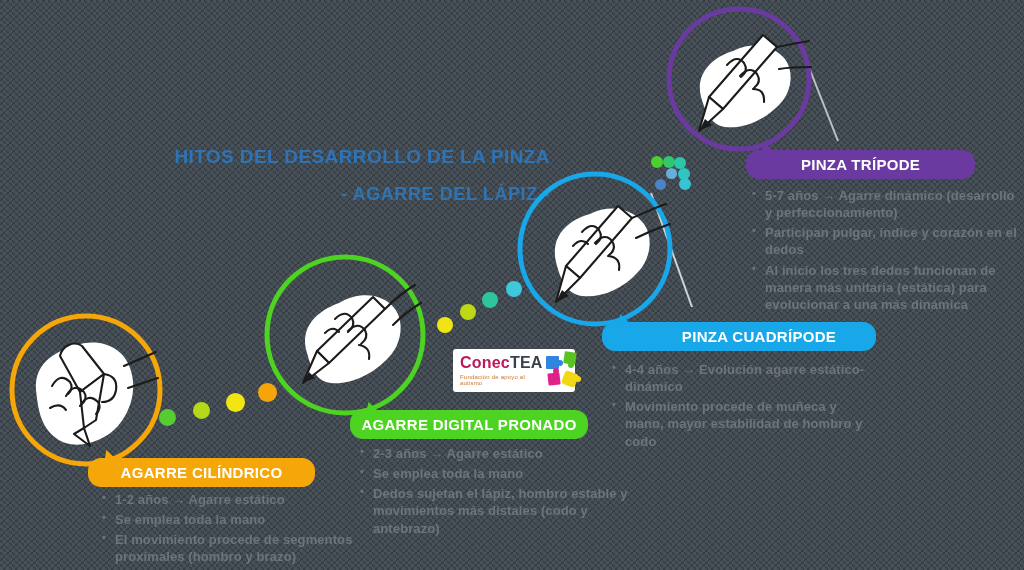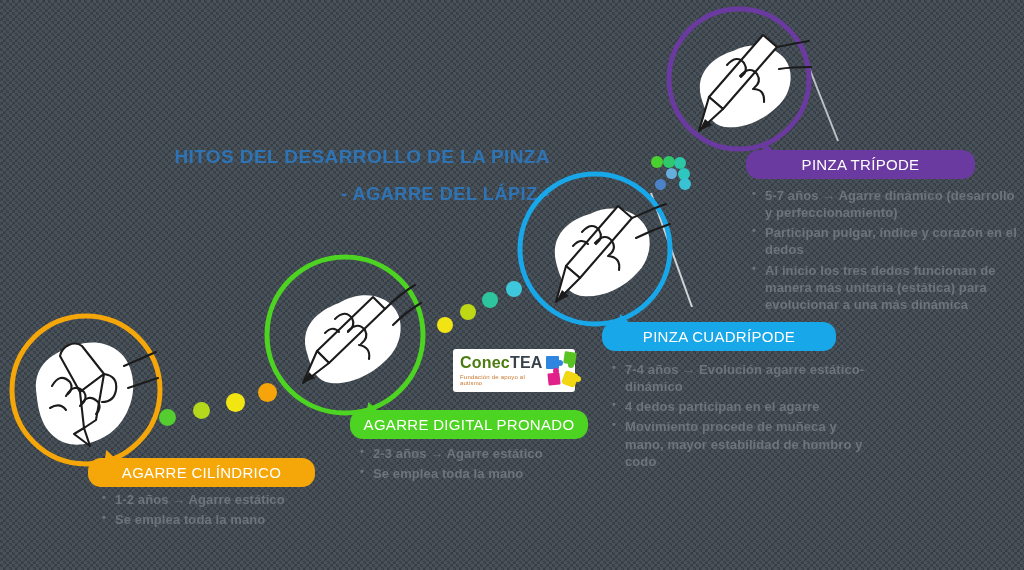--- a/index.html
+++ b/index.html
@@ -8,37 +8,37 @@
     font-family:"Liberation Sans",sans-serif;
     background:
       repeating-conic-gradient(#49525a 0% 25%, transparent 0% 50%) 0 0/6px 6px,
       repeating-conic-gradient(#40484f 0% 25%, transparent 0% 50%) 1px 2px/4px 4px,
       #353c42;
   }
   .title{position:absolute;left:150px;top:146px;width:400px;text-align:right;font-weight:bold;}
   .title .l1{font-size:19px;letter-spacing:.4px;}
   .title .l2{font-size:18px;margin-top:16px;letter-spacing:.6px;}
 
-  .pill{position:absolute;height:29px;border-radius:13px;color:#fff;font-weight:normal;
+  .pill{position:absolute;height:29px;border-radius:13px;color:#fff;font-weight:bold;
         font-size:15px;display:flex;align-items:center;justify-content:center;letter-spacing:.3px;}
   .tail{position:absolute;width:16px;height:13px;top:-8px;left:16px;
         clip-path:polygon(15% 0, 100% 100%, 0 100%);}
 
   .list{position:absolute;font-weight:bold;font-size:13px;line-height:1.32;letter-spacing:.1px;}
   .list ul{margin:0;padding:0;list-style:none;}
   .list li{position:relative;padding-left:15px;margin-bottom:3px;}
   .list li::before{content:"\2022";position:absolute;left:2px;top:-1px;font-size:11px;}
 
   .dot{position:absolute;border-radius:50%;}
 
   .logo{position:absolute;left:453px;top:349px;width:122px;height:43px;background:#fff;
         border-radius:3px;display:flex;align-items:center;padding:3px 4px 3px 7px;box-sizing:border-box;}
   .logo-txt{display:flex;flex-direction:column;line-height:1;}
   .brand{font-size:16px;letter-spacing:.2px;}
-  .brand .conec{color:#4d7c0f;font-weight:bold;}
+  .brand .conec{color:#be185d;font-weight:bold;}
   .brand .tea{color:#37424A;font-weight:bold;}
   .tagline{font-size:6px;color:#C9762B;margin-top:3px;letter-spacing:.2px;}
   .puzzle{position:relative;width:36px;height:37px;margin-left:1px;flex:0 0 auto;}
   .pz{position:absolute;border-radius:1px;}
   .pz.knob{border-radius:50%;}
 
   svg{position:absolute;overflow:visible;}
   .sk{stroke:#1b1b1b;stroke-width:2.1;stroke-linecap:round;stroke-linejoin:round;fill:none;}
   .skf{fill:#ffffff;stroke:#1b1b1b;stroke-width:2.1;stroke-linejoin:round;}
 </style>
@@ -140,45 +140,46 @@
   <div class="dot" style="left: 679px; top: 178px; width: 12px; height: 12px; background: rgb(56, 194, 212);"></div>
 
   <div class="pill" style="left: 350px; top: 410px; width: 238px; background: rgb(77, 211, 33);">
     <div class="tail" style="background: rgb(77, 211, 33);"></div>
     <span>AGARRE DIGITAL PRONADO</span>
   </div>
   <div class="pill" style="left: 88px; top: 458px; width: 227px; background: rgb(245, 167, 10);">
     <div class="tail" style="background: rgb(245, 167, 10);"></div>
     <span>AGARRE CILÍNDRICO</span>
   </div>
-  <div class="pill" style="left: 602px; top: 322px; width: 234px; background: rgb(24, 167, 232);">
+  <div class="pill" style="left: 602px; top: 322px; width: 234px; background: rgb(24, 167, 232); padding-left: 40px;">
     <div class="tail" style="background: rgb(24, 167, 232);"></div>
     <span>PINZA CUADRÍPODE</span>
   </div>
   <div class="pill" style="left: 746px; top: 150px; width: 229px; background: rgb(107, 58, 160);">
     <div class="tail" style="background: rgb(107, 58, 160);"></div>
     <span>PINZA TRÍPODE</span>
   </div>
 
   <div class="list" style="left: 100px; top: 491px; width: 290px; color: rgb(110, 116, 123);">
     <ul>
       <li>1-2 años → Agarre estático</li>
       <li>Se emplea toda la mano</li>
+      <li>El movimiento procede de segmentos proximales (hombro y brazo)</li>
     </ul>
   </div>
   <div class="list" style="left: 358px; top: 445px; width: 292px; color: rgb(110, 116, 123);">
     <ul>
       <li>2-3 años → Agarre estático</li>
       <li>Se emplea toda la mano</li>
+      <li>Dedos sujetan el lápiz, hombro estable y movimientos más distales (codo y antebrazo)</li>
     </ul>
   </div>
   <div class="list" style="left: 610px; top: 361px; width: 268px; color: rgb(110, 116, 123);">
     <ul>
-      <li>7-4 años → Evolución agarre estático-dinámico</li>
-      <li>4 dedos participan en el agarre</li>
+      <li>4-4 años → Evolución agarre estático-dinámico</li>
       <li>Movimiento procede de muñeca y mano, mayor estabilidad de hombro y codo</li>
     </ul>
   </div>
   <div class="list" style="left: 750px; top: 187px; width: 274px; color: rgb(110, 116, 123);">
     <ul>
       <li>5-7 años → Agarre dinámico (desarrollo y perfeccionamiento)</li>
       <li>Participan pulgar, índice y corazón en el dedos</li>
       <li>Al inicio los tres dedos funcionan de manera más unitaria (estática) para evolucionar a una más dinámica</li>
     </ul>
   </div>

